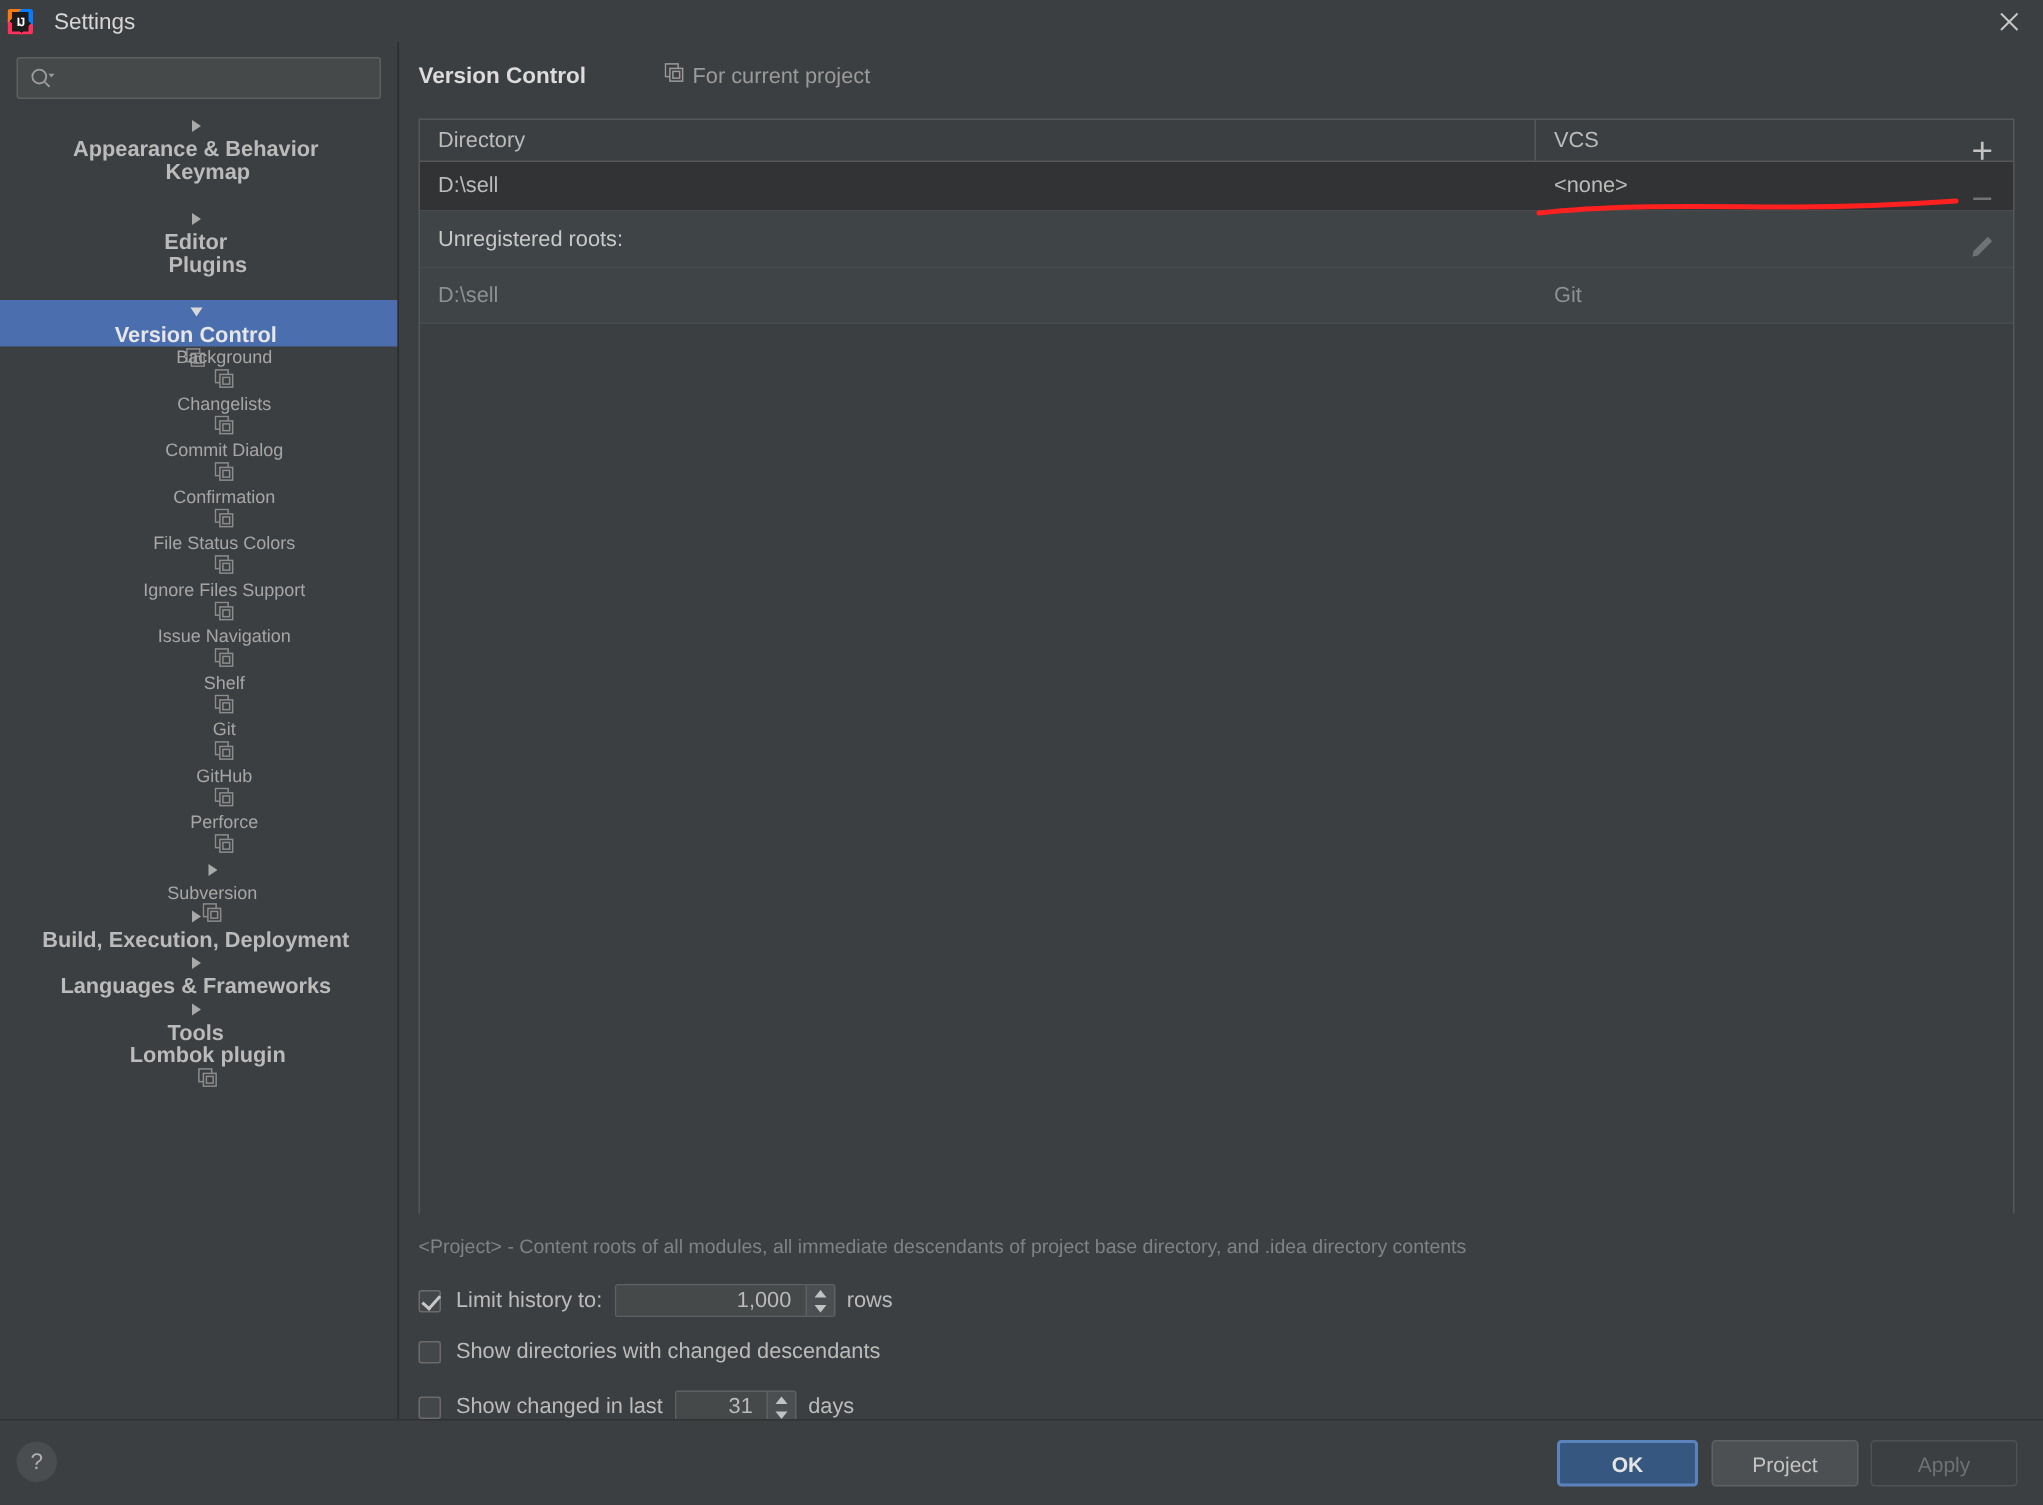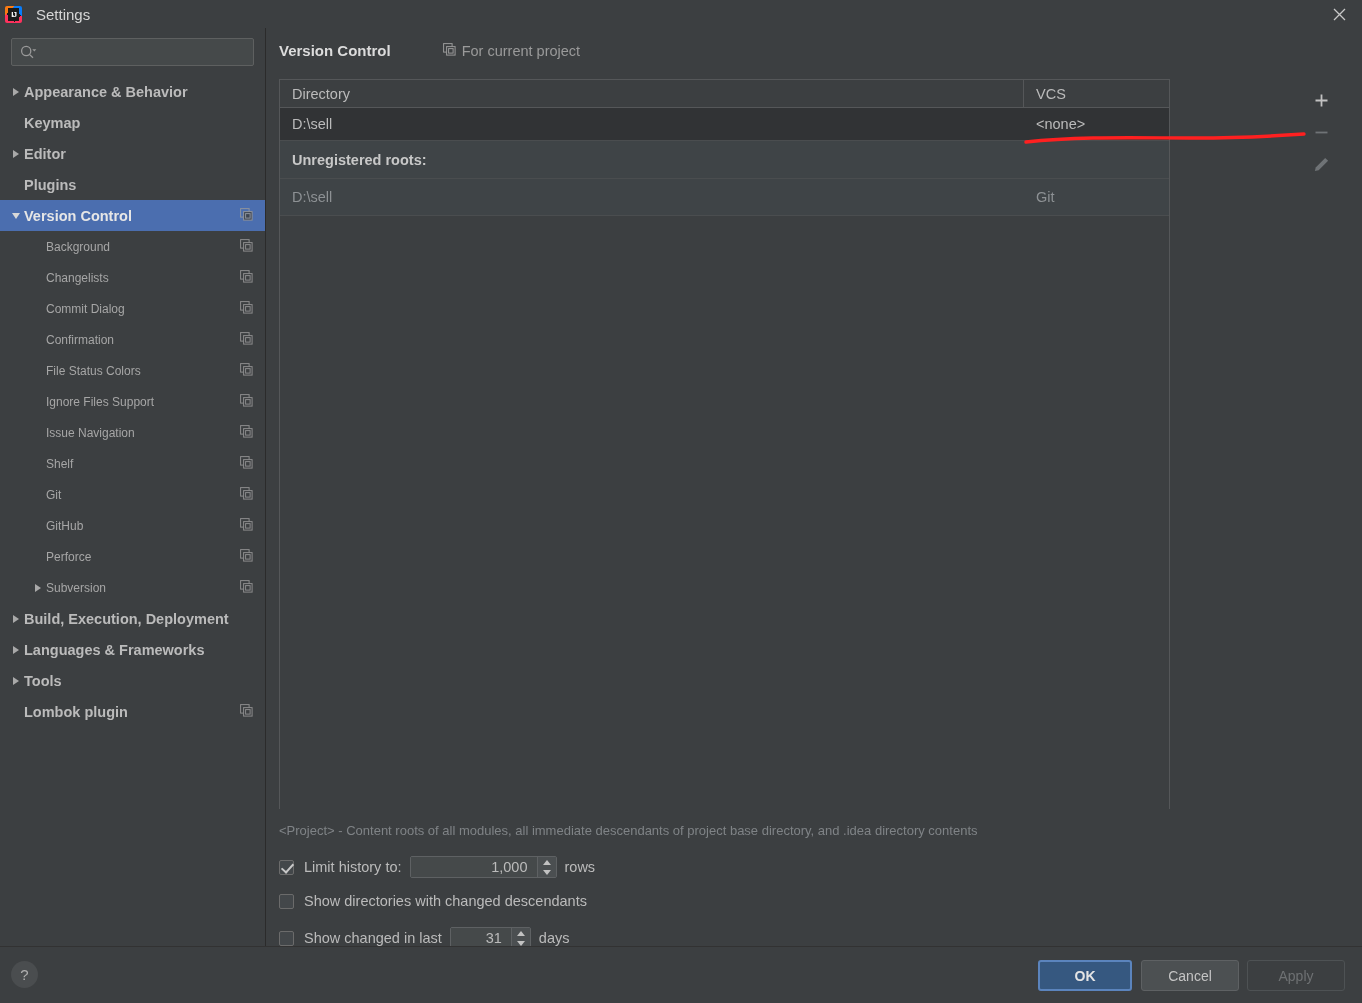--- a/index.html
+++ b/index.html
@@ -55,21 +55,21 @@
   }
   .search-box .magnifier { display:flex; align-items:center; }
   .search-input {
     flex: 1; background: transparent; border: none; outline: none;
     color: #bbbbbb; font-family: "Liberation Sans", sans-serif; font-size: 14px;
     margin-left: 4px;
   }
   .tree { margin-top: 10px; }
   .tree-item {
     height: 31px; display: flex; align-items: center;
-    padding-right: 12px; cursor: pointer; position: relative;
+    padding-right: 12px; cursor: pointer; position: relative; flex-direction: column;
   }
   .tree-item.selected { background: #4b6eaf; }
   .tree-item .arrow {
     width: 16px; display: flex; align-items: center; justify-content: center;
     flex: 0 0 16px;
   }
   .tree-item .arrow .tri {
     width: 0; height: 0; border-left: 6px solid #a9a9a9;
     border-top: 4.5px solid transparent; border-bottom: 4.5px solid transparent;
   }
@@ -98,21 +98,21 @@
   }
   .main-title { font-size: 15px; font-weight: bold; color: #dcdcdc; }
   .proj-scope {
     margin-left: 52px; display: flex; align-items: center; gap: 6px;
     color: #9a9a9a; font-size: 14.5px;
   }
 
   
   .table-outer {
     position: absolute; left: 12px; top: 51px;
-    width: 891px; height: 730px;
+    width: 1064px; height: 730px;
     border: 1px solid #555759; background: #3c3f41;
   }
   .thead {
     display: flex; height: 28px; background: #3c3f41;
     border-bottom: 1px solid #555759;
   }
   .th {
     display: flex; align-items: center; padding-left: 12px;
     font-size: 14.5px; color: #bbbbbb;
   }
@@ -122,21 +122,21 @@
     display: flex; height: 33px; align-items: center;
     border-bottom: 1px solid #4a4d4f;
   }
   .trow .cell { padding-left: 12px; font-size: 14.5px; }
   .trow .cell.dir { width: 744px; }
   .trow .cell.vcs { flex: 1; }
   .trow.data { background: #313335; color: #bbbbbb; }
   .trow.group {
     background: #3f4447; height: 38px;
   }
-  .trow.group .cell { font-weight: bold; color: #c8c8c8; }
+  .trow.group .cell { font-weight: normal; color: #c8c8c8; }
   .trow.unreg { background: #3f4447; height: 37px; border-bottom: 1px solid #4a4d4f; }
   .trow.unreg .cell { color: #8d9194; }
   .table-fill { background: #3c3f41; height: 100%; }
 
   
   .tbl-tools {
     position: absolute; left: 1036px; top: 51px; width: 36px; height: 130px;
     display: flex; flex-direction: column; align-items: center; padding-top: 5px;
   }
   .tool-btn {
@@ -503,18 +503,18 @@
       </span>
     </span>
     <span>days</span>
   </div>
 </div>
 
 <div class="bottombar">
   <div class="help-btn">?</div>
 </div>
 <div class="btn btn-ok">OK</div>
-<div class="btn btn-cancel">Cancel</div>
+<div class="btn btn-cancel">Project</div>
 <div class="btn btn-apply">Apply</div>
 
 <svg class="annotation" width="290" height="22" viewBox="0 0 290 22">
   <path id="annot-path" d="M6 14 C 60 8, 120 10, 175 10 C 220 10, 255 8, 284 6" stroke="#ff2020" stroke-width="3.4" fill="none" stroke-linecap="round"></path>
 </svg>
 
 </body></html>

